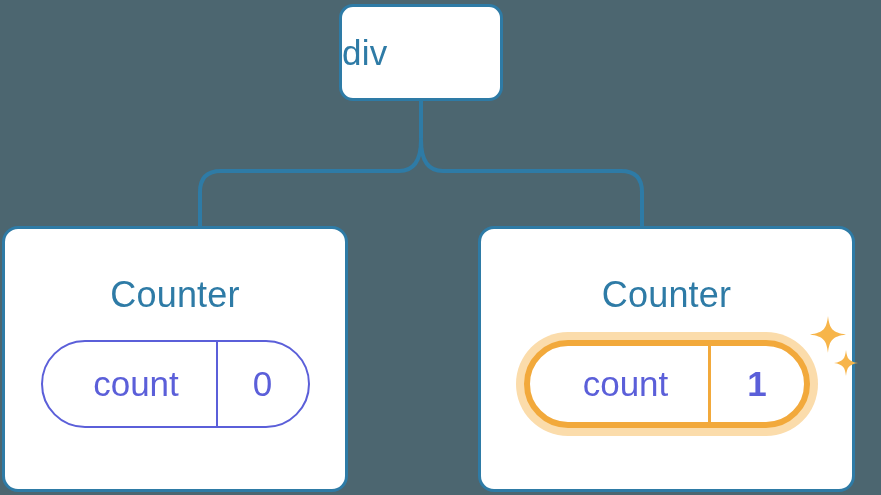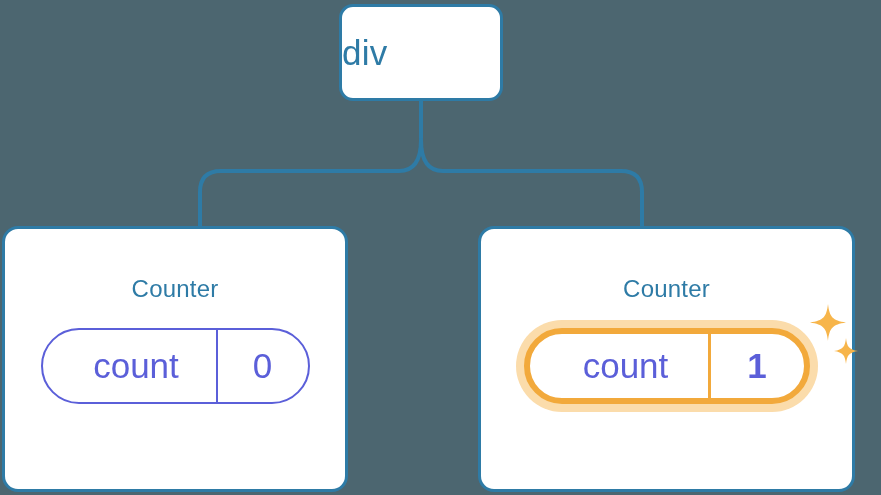--- a/index.html
+++ b/index.html
@@ -60,37 +60,37 @@
     height: 266px;
     border-radius: 16px;
     display: flex;
     flex-direction: column;
     align-items: center;
   }
   #node-counter-left  { left: 2px;   width: 346px; }
   #node-counter-right { left: 478px; width: 377px; }
 
   .node-counter .node-title {
-    font-size: 24px;
+    font-size: 36px;
     color: #2e7ba6;
     letter-spacing: 0.2px;
     margin-top: 48px;
     line-height: 1;
   }
 
   
   .pill-wrap {
     position: relative;
     margin-top: 27px;
   }
   .pill {
     position: relative;
     display: flex;
     align-items: stretch;
-    height: 76px;
+    height: 88px;
     border: 2px solid #5b5fd9;
     border-radius: 999px;
     background: #ffffff;
     box-sizing: border-box;
   }
   .pill-key, .pill-val {
     display: flex;
     align-items: center;
     justify-content: center;
     box-sizing: border-box;

